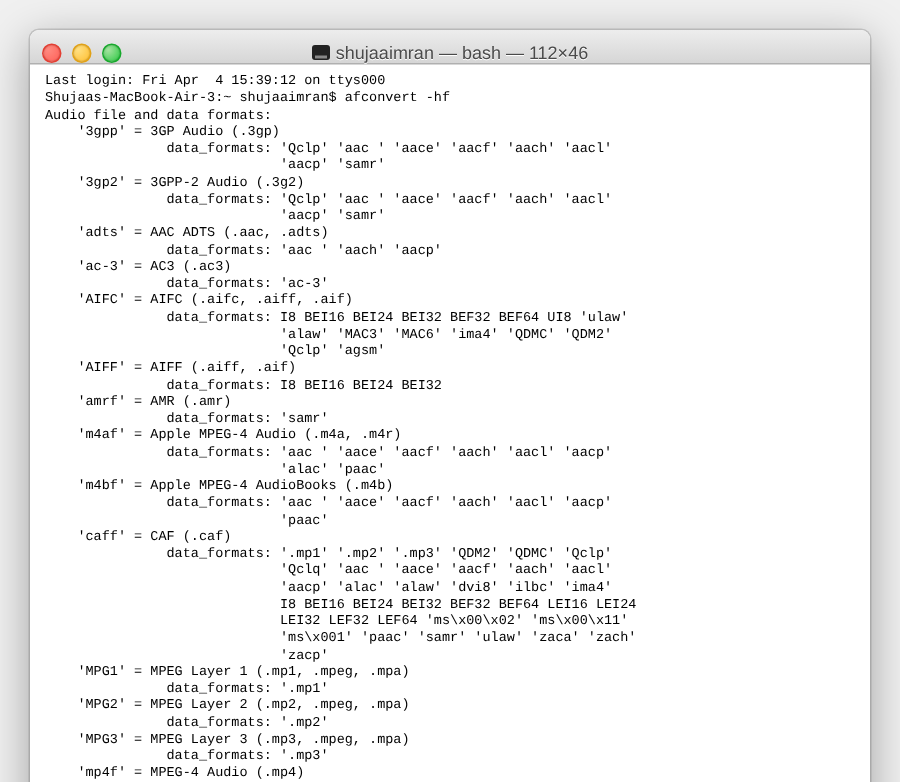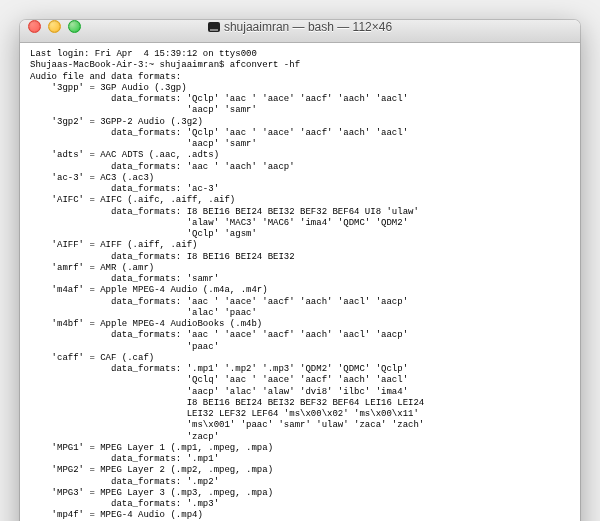--- a/index.html
+++ b/index.html
@@ -16,21 +16,21 @@
     background: #fff;
     border-radius: 6px;
     box-shadow: 0 8px 30px rgba(0,0,0,0.35), 0 0 0 1px rgba(0,0,0,0.15);
     overflow: hidden;
   }
   .titlebar {
     height: 22px;
     background: linear-gradient(#ededed, #d6d6d6);
     border-bottom: 1px solid #b0b0b0;
     display: flex;
-    align-items: flex-start;
+    align-items: flex-end;
     padding: 0 8px;
     position: relative;
   }
   .traffic {
     display: flex;
     gap: 7px;
     align-items: center;
   }
   .dot {
     width: 11px;

